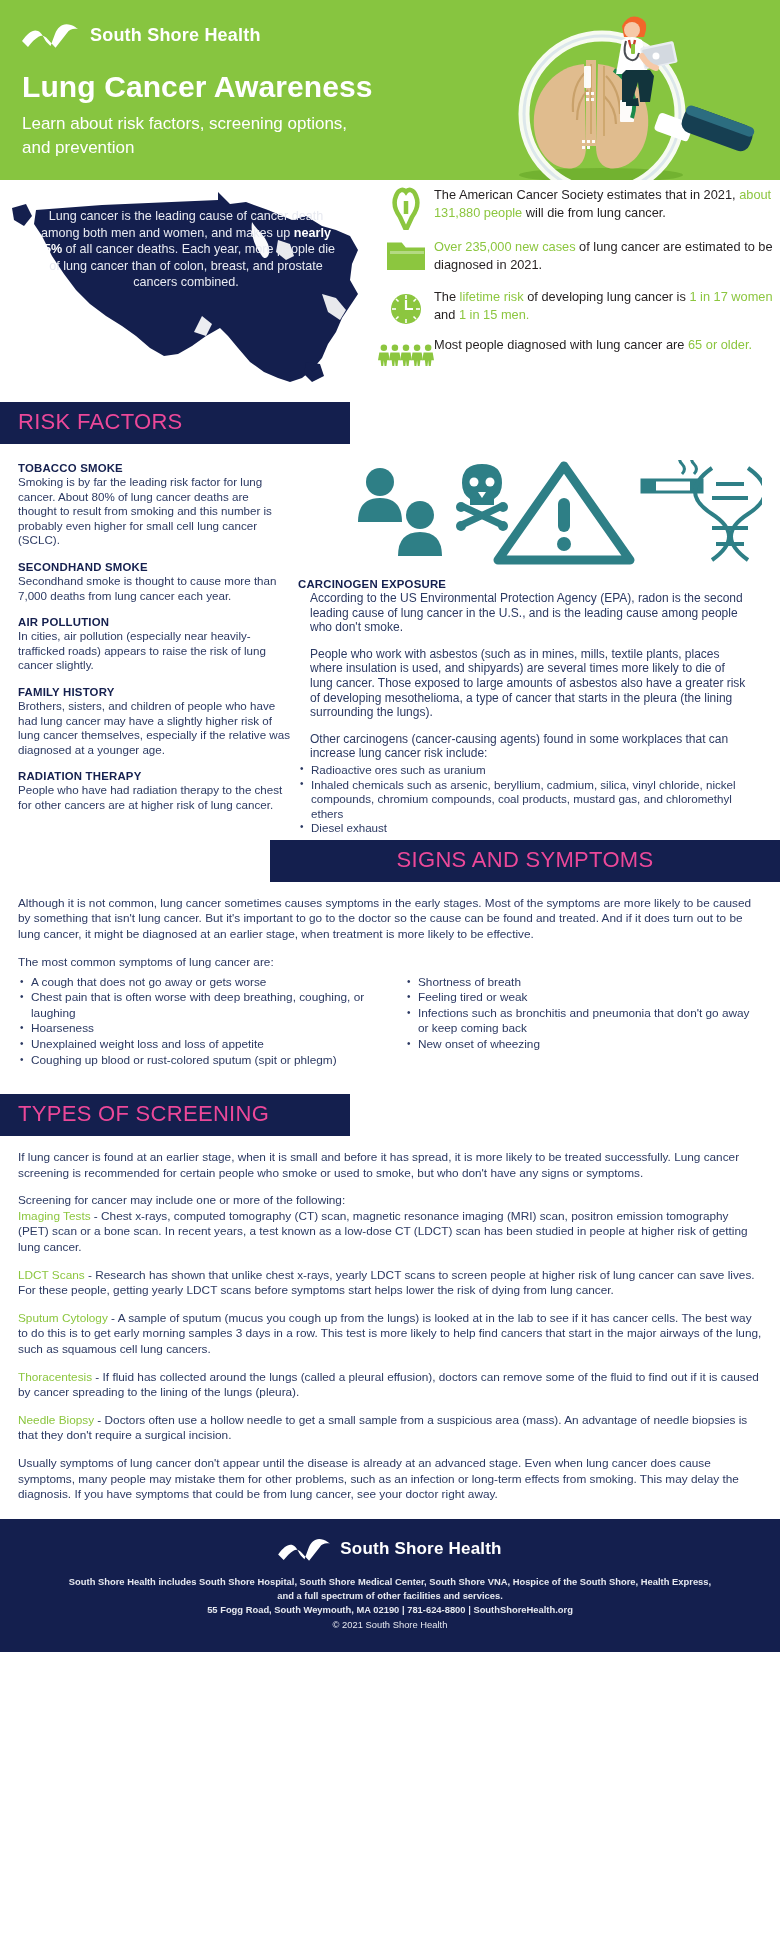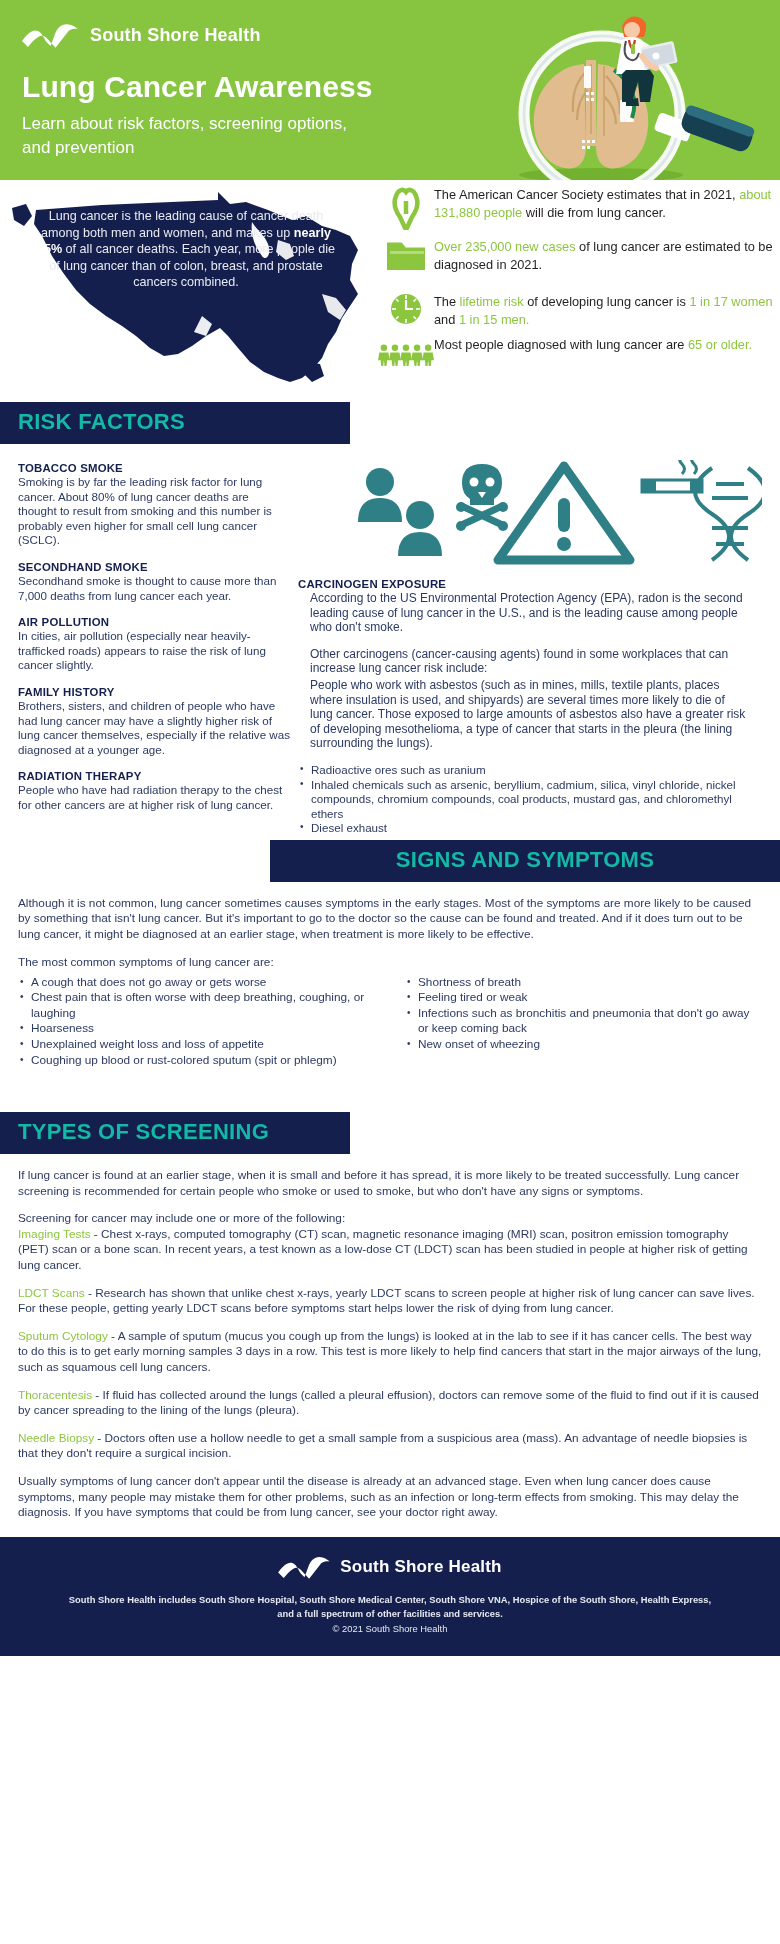--- a/index.html
+++ b/index.html
@@ -37,26 +37,26 @@
   }
   .map-quote b{color:#ffffff;font-weight:bold;}
 
   .stats{position:absolute;left:378px;top:4px;width:398px;}
   .stat{display:flex;align-items:flex-start;margin-bottom:8px;}
   .stat .ico{width:56px;flex:0 0 56px;display:flex;justify-content:center;align-items:flex-start;padding-top:2px;}
   .stat .txt{font-size:12.8px;line-height:17.5px;color:#231f20;}
   .g{color:#8cc63f;}
   .stat-1 .txt{padding-top:2px;}
   .stat-2{margin-top:4px;}
-  .stat-3{margin-top:14px;align-items:flex-end;}
+  .stat-3{margin-top:14px;}
   .stat-4{margin-top:4px;}
 
   
   .bar{
-    background:#141f4e;color:#14b8a6;font-size:22px;font-weight:bold;
+    background:#141f4e;color:#ec4899;font-size:22px;font-weight:normal;
     padding:7px 18px 9px 18px;letter-spacing:.3px;
   }
   .bar-right{width:510px;box-sizing:border-box;margin-left:270px;text-align:center;}
   .bar-full{width:350px;box-sizing:border-box;}
 
   
   .risk-wrap{position:relative;padding-top:10px;}
   .risk-cols{display:flex;}
   .risk-left{width:290px;padding:8px 0 0 18px;box-sizing:border-box;}
   .risk-right{width:472px;padding:0 14px 0 8px;box-sizing:border-box;position:relative;}
@@ -314,22 +314,22 @@
               <line x1="374" y1="24" x2="402" y2="24"></line>
               <line x1="370" y1="38" x2="406" y2="38"></line>
               <line x1="370" y1="68" x2="406" y2="68"></line>
               <line x1="374" y1="84" x2="402" y2="84"></line>
             </g>
           </svg>
         </div>
 
         <div class="rf-h">CARCINOGEN EXPOSURE</div>
         <div class="cg-p">According to the US Environmental Protection Agency (EPA), radon is the second leading cause of lung cancer in the U.S., and is the leading cause among people who don't smoke.</div>
+        <div class="cg-p">People who work with asbestos (such as in mines, mills, textile plants, places where insulation is used, and shipyards) are several times more likely to die of lung cancer. Those exposed to large amounts of asbestos also have a greater risk of developing mesothelioma, a type of cancer that starts in the pleura (the lining surrounding the lungs).</div>
         <div class="cg-p" style="margin-bottom:2px">Other carcinogens (cancer-causing agents) found in some workplaces that can increase lung cancer risk include:</div>
-        <div class="cg-p">People who work with asbestos (such as in mines, mills, textile plants, places where insulation is used, and shipyards) are several times more likely to die of lung cancer. Those exposed to large amounts of asbestos also have a greater risk of developing mesothelioma, a type of cancer that starts in the pleura (the lining surrounding the lungs).</div>
         <ul class="cg-list">
           <li>Radioactive ores such as uranium</li>
           <li>Inhaled chemicals such as arsenic, beryllium, cadmium, silica, vinyl chloride, nickel compounds, chromium compounds, coal products, mustard gas, and chloromethyl ethers</li>
           <li>Diesel exhaust</li>
         </ul>
       </div>
     </div>
   </div>
 
   <div class="bar bar-right">SIGNS AND SYMPTOMS</div>
@@ -351,21 +351,21 @@
         <ul>
           <li>Shortness of breath</li>
           <li>Feeling tired or weak</li>
           <li>Infections such as bronchitis and pneumonia that don't go away or keep coming back</li>
           <li>New onset of wheezing</li>
         </ul>
       </div>
     </div>
   </div>
 
-  <div class="bar bar-full" style="margin-top:44px">TYPES OF SCREENING</div>
+  <div class="bar bar-full" style="margin-top:26px">TYPES OF SCREENING</div>
 
   <div class="screen">
     <div class="sc-p sc-top">If lung cancer is found at an earlier stage, when it is small and before it has spread, it is more likely to be treated successfully. Lung cancer screening is recommended for certain people who smoke or used to smoke, but who don't have any signs or symptoms.</div>
 
     <div class="sc-p">
       <span>Screening for cancer may include one or more of the following:</span><br>
       <span class="lbl">Imaging Tests</span><span> - Chest x-rays, computed tomography (CT) scan, magnetic resonance imaging (MRI) scan, positron emission tomography (PET) scan or a bone scan. In recent years, a test known as a low-dose CT (LDCT) scan has been studied in people at higher risk of getting lung cancer.</span>
     </div>
 
     <div class="sc-p">
@@ -389,16 +389,17 @@
 
   <div class="footer">
     <div class="f-logo">
       <svg class="logo-mark" viewBox="0 0 56 26">
         <path d="M0 19 C6 11 11 7 16 9 C20 10.5 22 17 24.5 20 L28.5 24 L33 12 C36 4.5 41 0.5 49 3 C52 4 54 5.5 56 7 C51.5 6.2 47.5 7 45 11 L33.5 25.8 L26 17.5 C23 14 20 12.8 16.5 14.8 C13 16.8 9 21 6 25 Z" fill="#ffffff"></path>
       </svg>
       <span class="logo-text">South Shore Health</span>
     </div>
     <div class="f-line">South Shore Health includes South Shore Hospital, South Shore Medical Center, South Shore VNA, Hospice of the South Shore, Health Express,</div>
     <div class="f-line">and a full spectrum of other facilities and services.</div>
+    <div class="f-line">55 Fogg Road, South Weymouth, MA 02190  | 781-624-8800  |  SouthShoreHealth.org</div>
     <div class="f-copy">© 2021 South Shore Health</div>
   </div>
 
 </div>
 
 </body></html>

